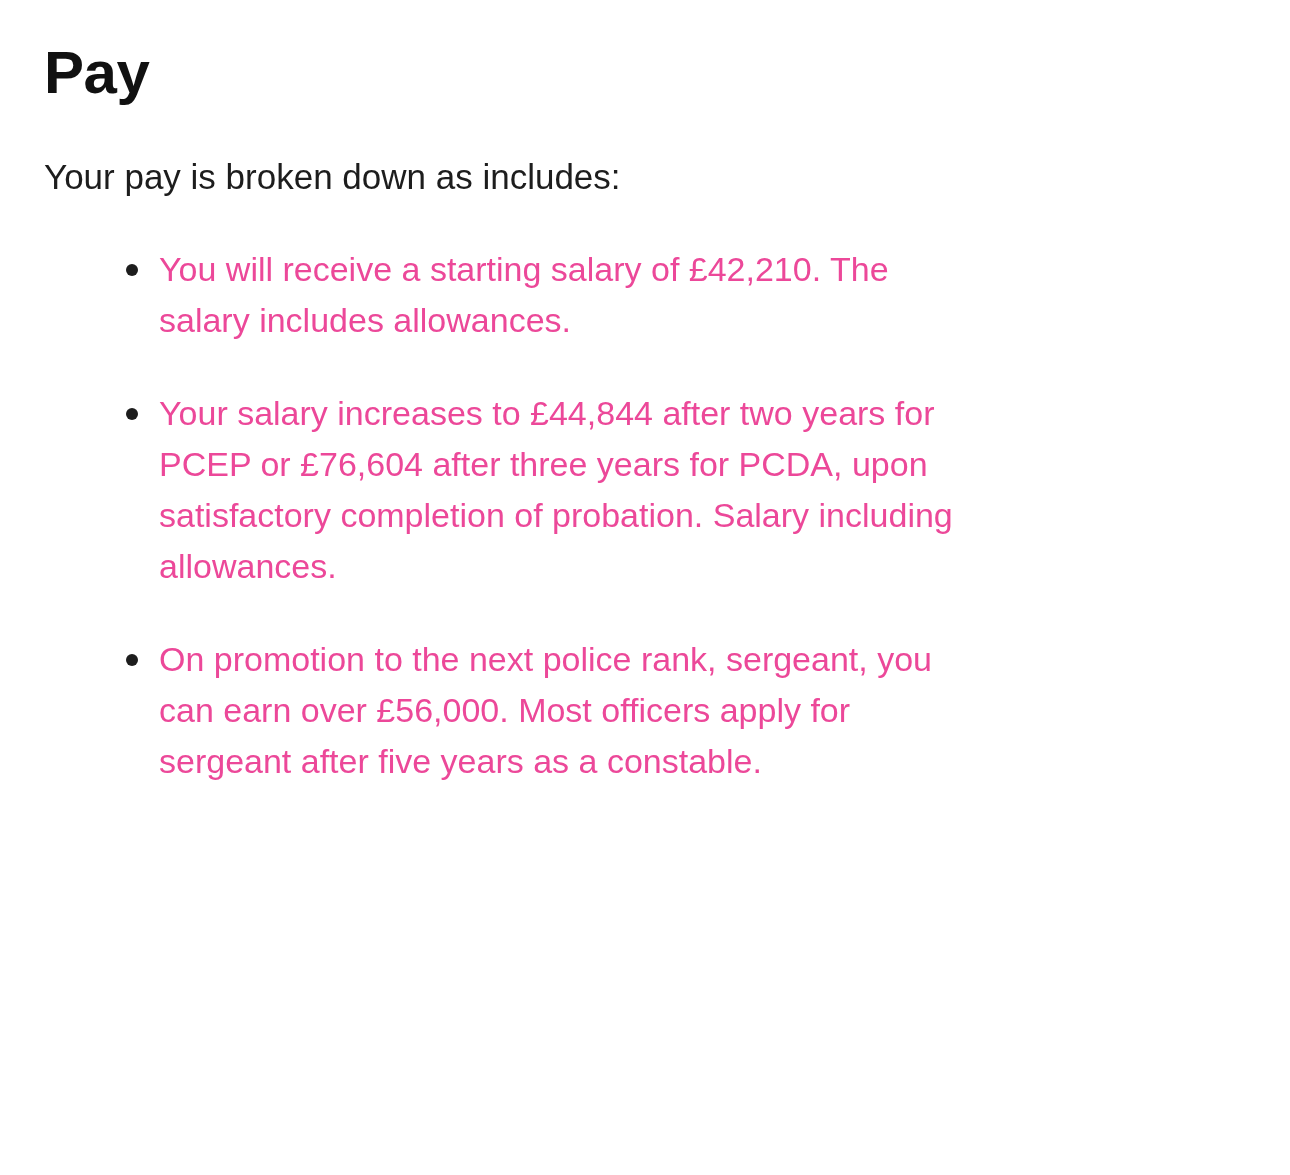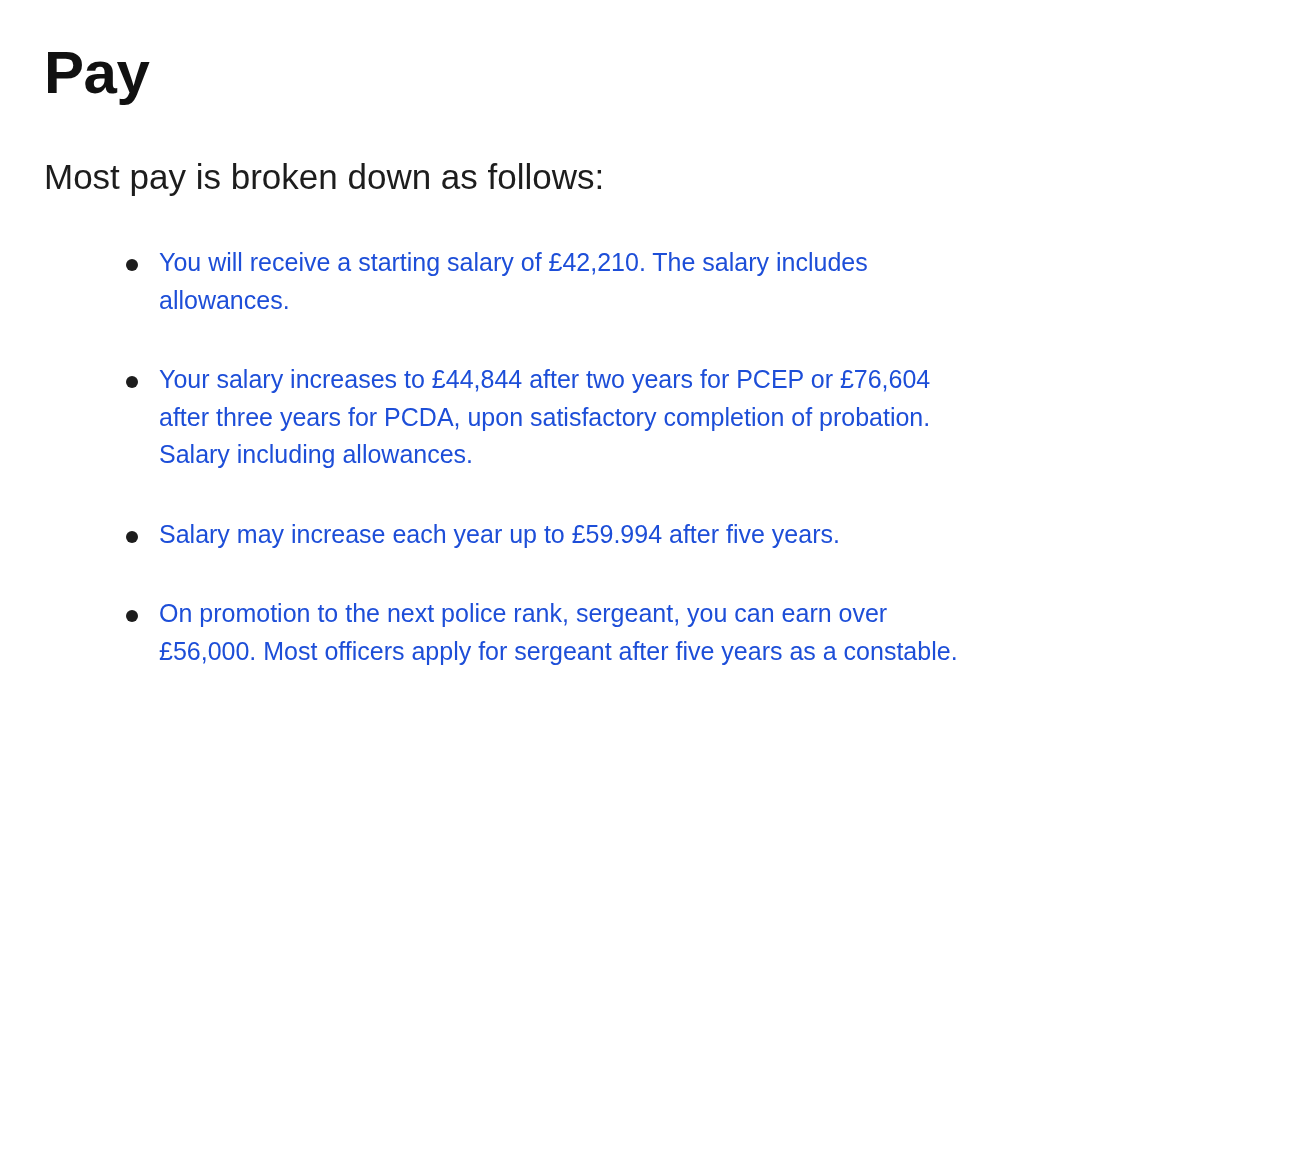--- a/index.html
+++ b/index.html
@@ -38,23 +38,23 @@
   }
   ul.pay-list {
     list-style: none;
     margin: 0;
     padding: 0;
   }
   ul.pay-list > li {
     position: relative;
     padding-left: 115px;
     margin-bottom: 34px;
-    font-size: 25px;
+    font-size: 34px;
     line-height: 1.5;
-    color: #1d4ed8;
+    color: #ec4899;
     max-width: 1205px;
     margin-top: 42px;
   }
   ul.pay-list > li:last-child {
     margin-bottom: 0;
   }
   .bullet {
     position: absolute;
     left: 82px;
     top: 0.60em;
@@ -66,32 +66,28 @@
   }
   .li-text {
     display: block;
   }
 </style>
 </head>
 <body>
 
 <div class="page">
   <h1 class="page-title">Pay</h1>
-  <p class="intro">Most pay is broken down as follows:</p>
+  <p class="intro">Your pay is broken down as includes:</p>
   <ul class="pay-list">
     <li>
       <span class="bullet"></span>
       <span class="li-text">You will receive a starting salary of £42,210. The salary includes allowances.</span>
     </li>
     <li>
       <span class="bullet"></span>
       <span class="li-text">Your salary increases to £44,844 after two years for PCEP or £76,604 after three years for PCDA, upon satisfactory completion of probation. Salary including allowances.</span>
     </li>
     <li>
       <span class="bullet"></span>
-      <span class="li-text">Salary may increase each year up to £59.994 after five years.</span>
-    </li>
-    <li>
-      <span class="bullet"></span>
       <span class="li-text">On promotion to the next police rank, sergeant, you can earn over £56,000. Most officers apply for sergeant after five years as a constable.</span>
     </li>
   </ul>
 </div>
 
 </body></html>

